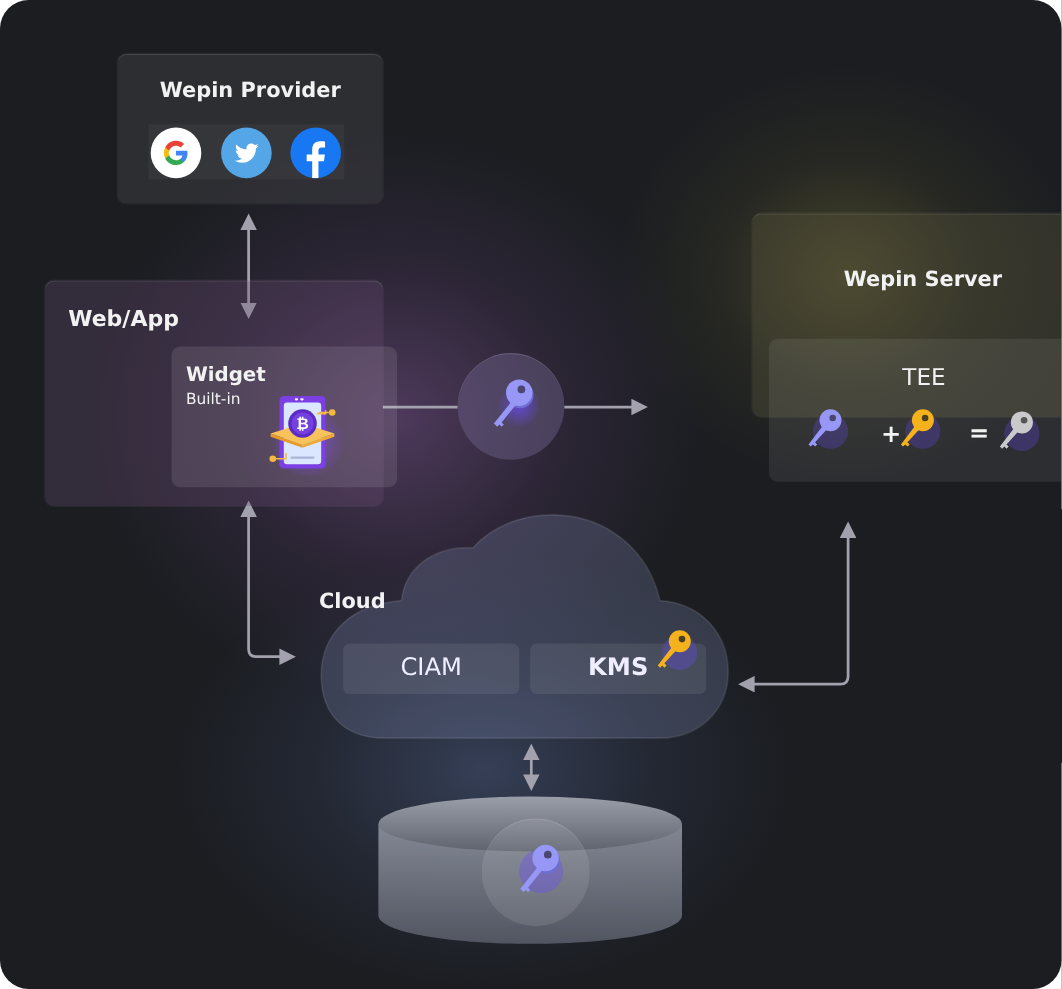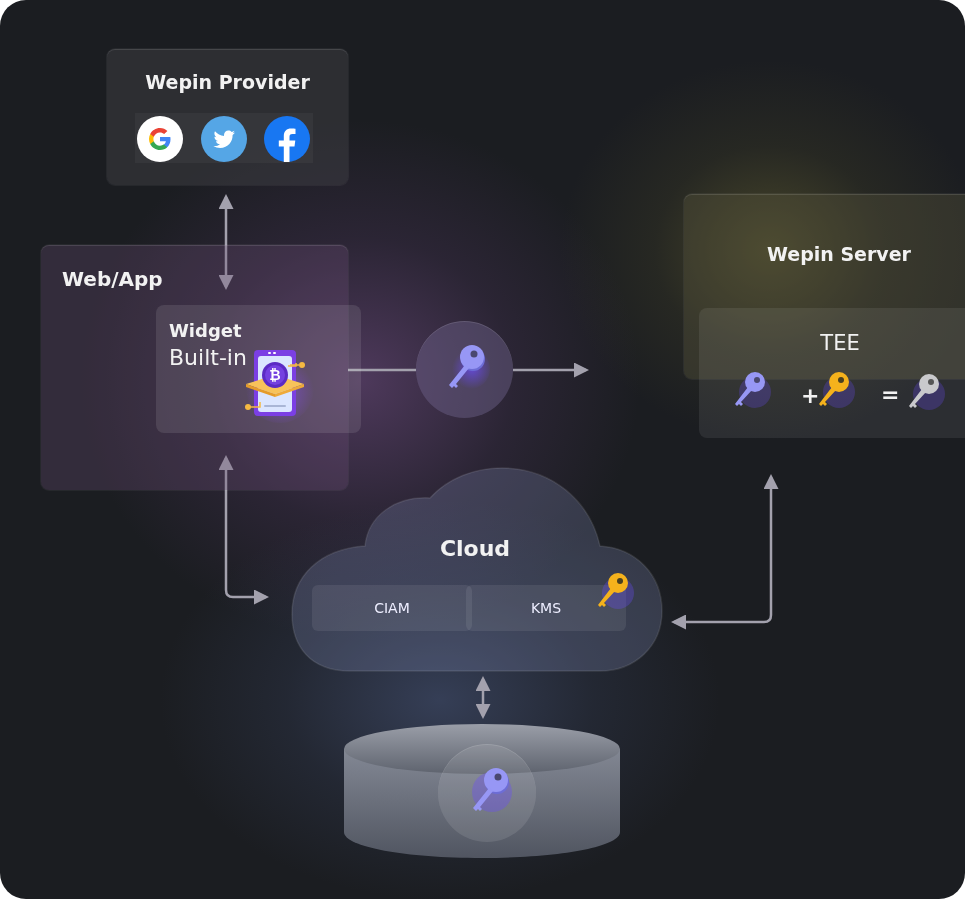--- a/index.html
+++ b/index.html
@@ -28,47 +28,47 @@
     .auth { left: 107px; top: 49px; width: 241px; height: 136px; background: rgba(60,60,66,0.55); }
     .auth .label { left: 0; width: 241px; text-align: center; top: 22px; font-size: 19px; }
     .auth-icons { position: absolute; left: 135px; top: 113px; width: 178px; height: 50px; background: rgba(255,255,255,0.04); }
     .social { position: absolute; top: 116px; width: 46px; height: 46px; border-radius: 50%; }
     .g { left: 137px; background: #ffffff; }
     .tw { left: 201px; background: #55a6e6; }
     .fb { left: 264px; background: #1877f2; }
     .social svg { position: absolute; left: 0; top: 0; }
 
     
-    .webapp { left: 41px; top: 245px; width: 307px; height: 245px; background: rgba(110,80,120,0.30); }
+    .webapp { left: 41px; top: 255px; width: 307px; height: 205px; background: rgba(110,80,120,0.30); }
     .webapp .title { left: 21px; top: 22px; font-size: 20px; }
     .widget { position: absolute; left: 115px; top: 60px; width: 176px; height: 128px; border-radius: 8px; background: rgba(255,255,255,0.10); padding-left: 29px; }
     .widget .w1 { left: 13px; top: 15px; font-size: 18px; }
-    .widget .w2 { left: 13px; top: 40px; font-size: 22px; font-weight: 400; }
+    .widget .w2 { left: 13px; top: 40px; font-size: 14px; font-weight: 400; }
     .widget-icon { position: absolute; left: 88px; top: 42px; width: 70px; height: 76px; }
 
     
     .key-circle { position: absolute; left: 416px; top: 321px; width: 97px; height: 97px; border-radius: 50%;
       background: rgba(110,100,140,0.45); box-shadow: inset 0 1px 0 rgba(255,255,255,0.12); }
     .key-circle svg { position: absolute; left: 22px; top: 20px; }
 
     
     .wepin { left: 636px; top: 194px; width: 310px; height: 185px; background: rgba(85,82,60,0.40); margin-left: 48px; }
     .wepin .title { left: 0; width: 310px; text-align: center; top: 49px; font-size: 19px; }
     .tee { position: absolute; left: 15px; top: 114px; width: 282px; height: 130px; border-radius: 8px; background: rgba(255,255,255,0.08); padding-left: 20px; }
     .tee .tee-title { left: 0; width: 282px; text-align: center; top: 23px; font-size: 21px; font-weight: 400; }
     .tee svg { position: absolute; }
     .op { position: absolute; color: #f2f2f2; font-size: 22px; font-weight: 700; }
 
     
     .cloud-svg { position: absolute; left: 290px; top: 466px; }
-    .cloud-title { left: 290px; width: 370px; text-align: center; top: 536px; font-size: 22px; }
+    .cloud-title { left: 290px; width: 370px; top: 536px; font-size: 19px; }
     .pill { position: absolute; top: 585px; height: 46px; width: 160px; border-radius: 6px; background: rgba(255,255,255,0.08);
-      color: #eef; font-size: 14px; text-align: center; line-height: 46px; }
+      color: #eef; font-size: 22px; text-align: center; line-height: 46px; }
     .ciam { left: 312px; }
-    .kms { left: 466px; }
+    .kms { left: 482px; font-weight: bold; }
     .kms-key { position: absolute; left: 594px; top: 571px; }
 
     
     .db-svg { position: absolute; left: 336px; top: 722px; }
     .db-circle { position: absolute; left: 438px; top: 744px; width: 98px; height: 98px; border-radius: 50%;
       background: rgba(255,255,255,0.10); box-shadow: inset 0 1px 0 rgba(255,255,255,0.12); }
     .db-circle svg { position: absolute; left: 24px; top: 20px; }
 
     .arrows { position: absolute; left: 0; top: 0; }
   </style>

